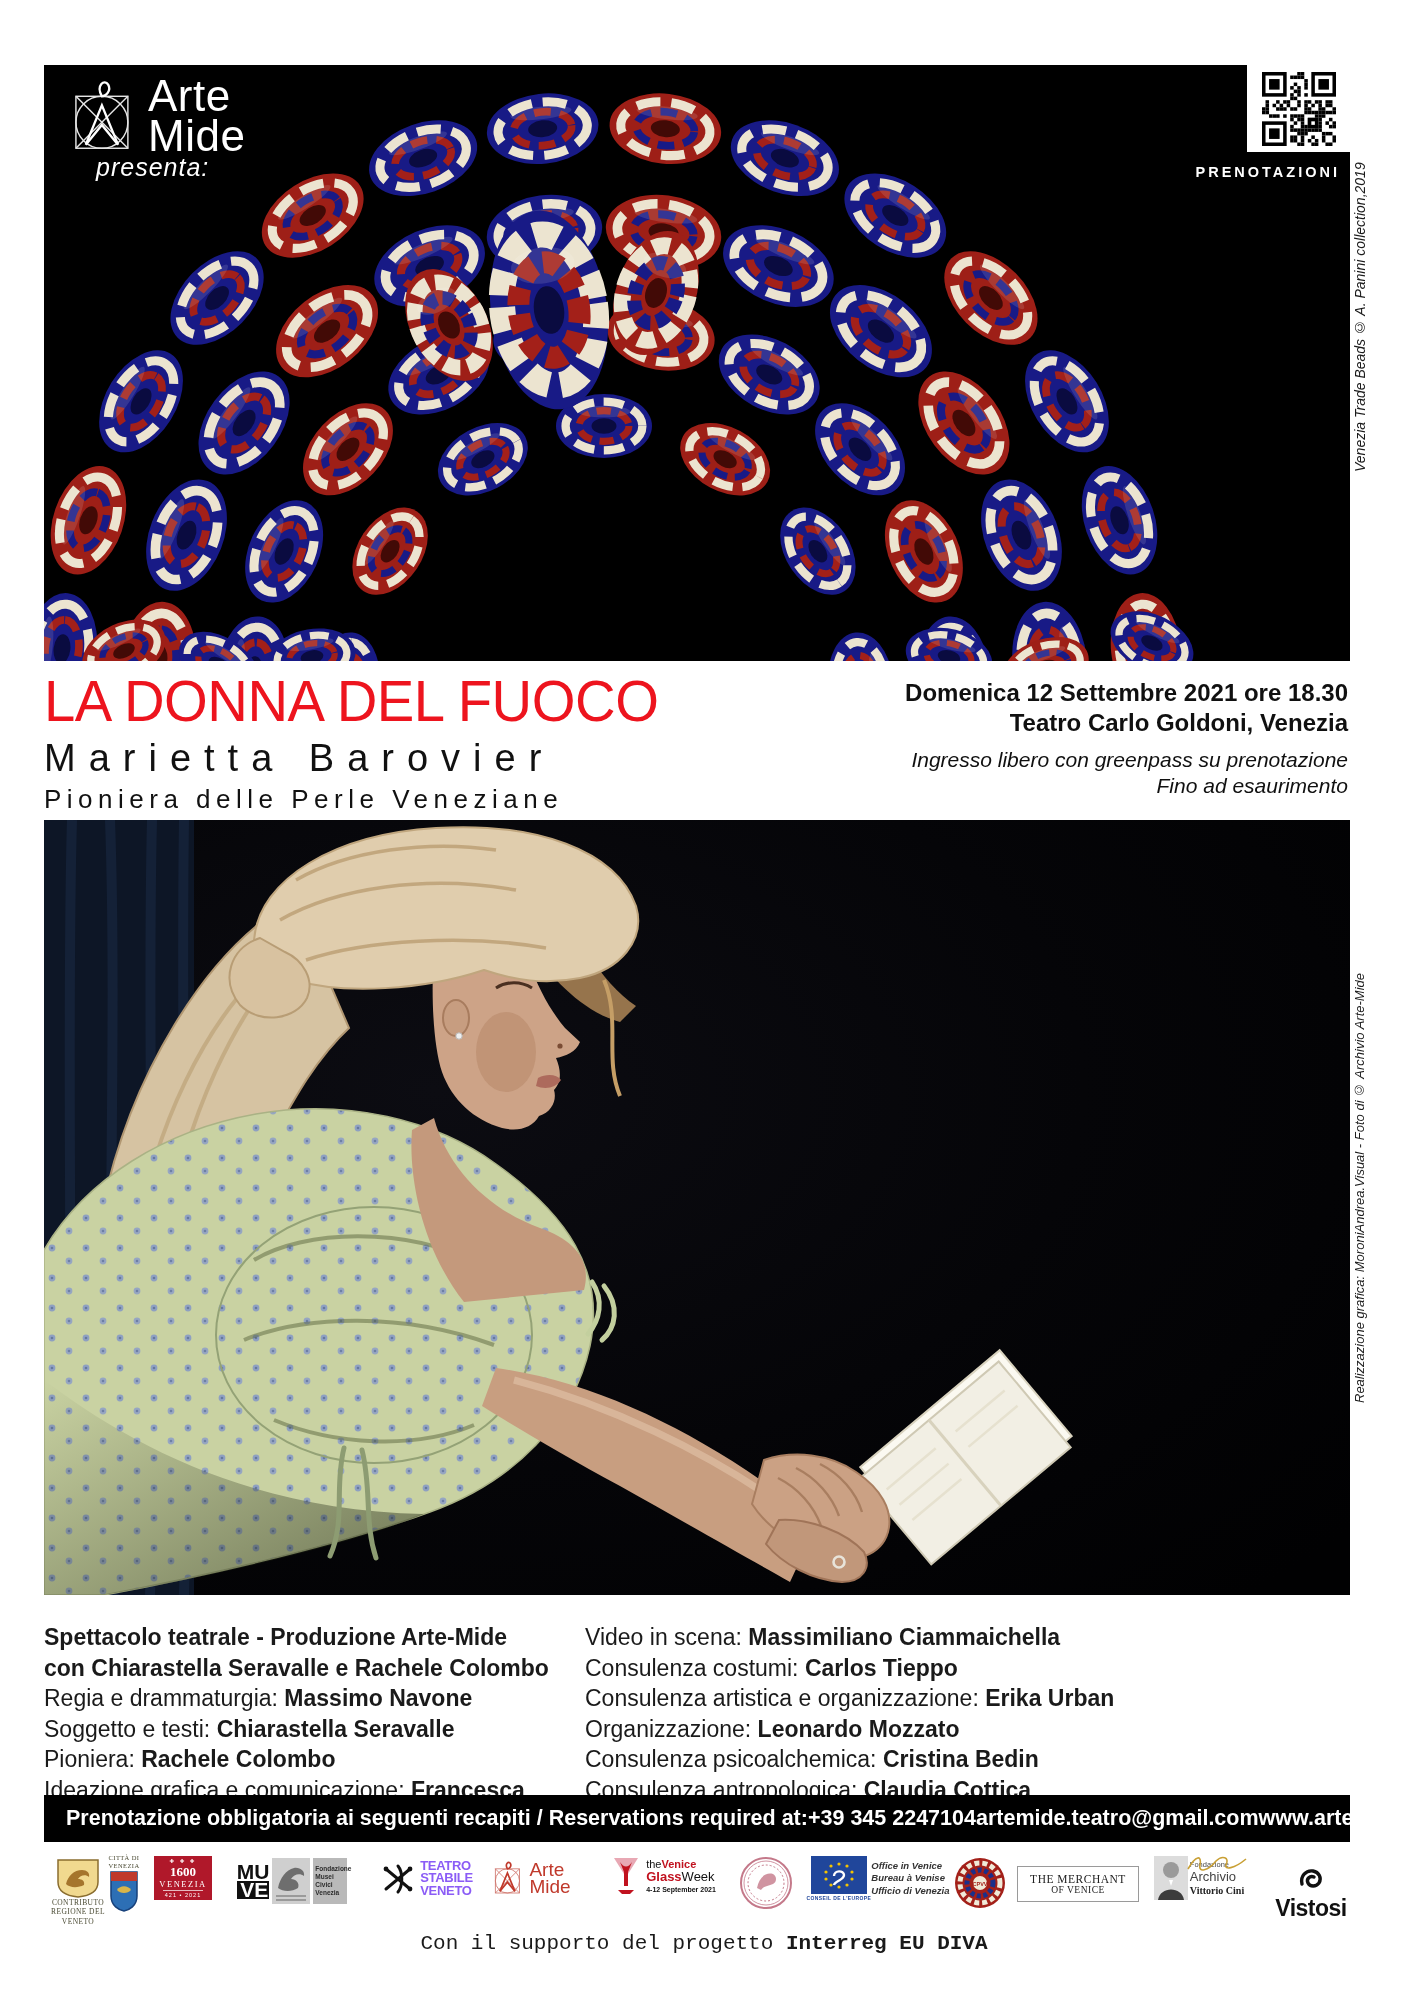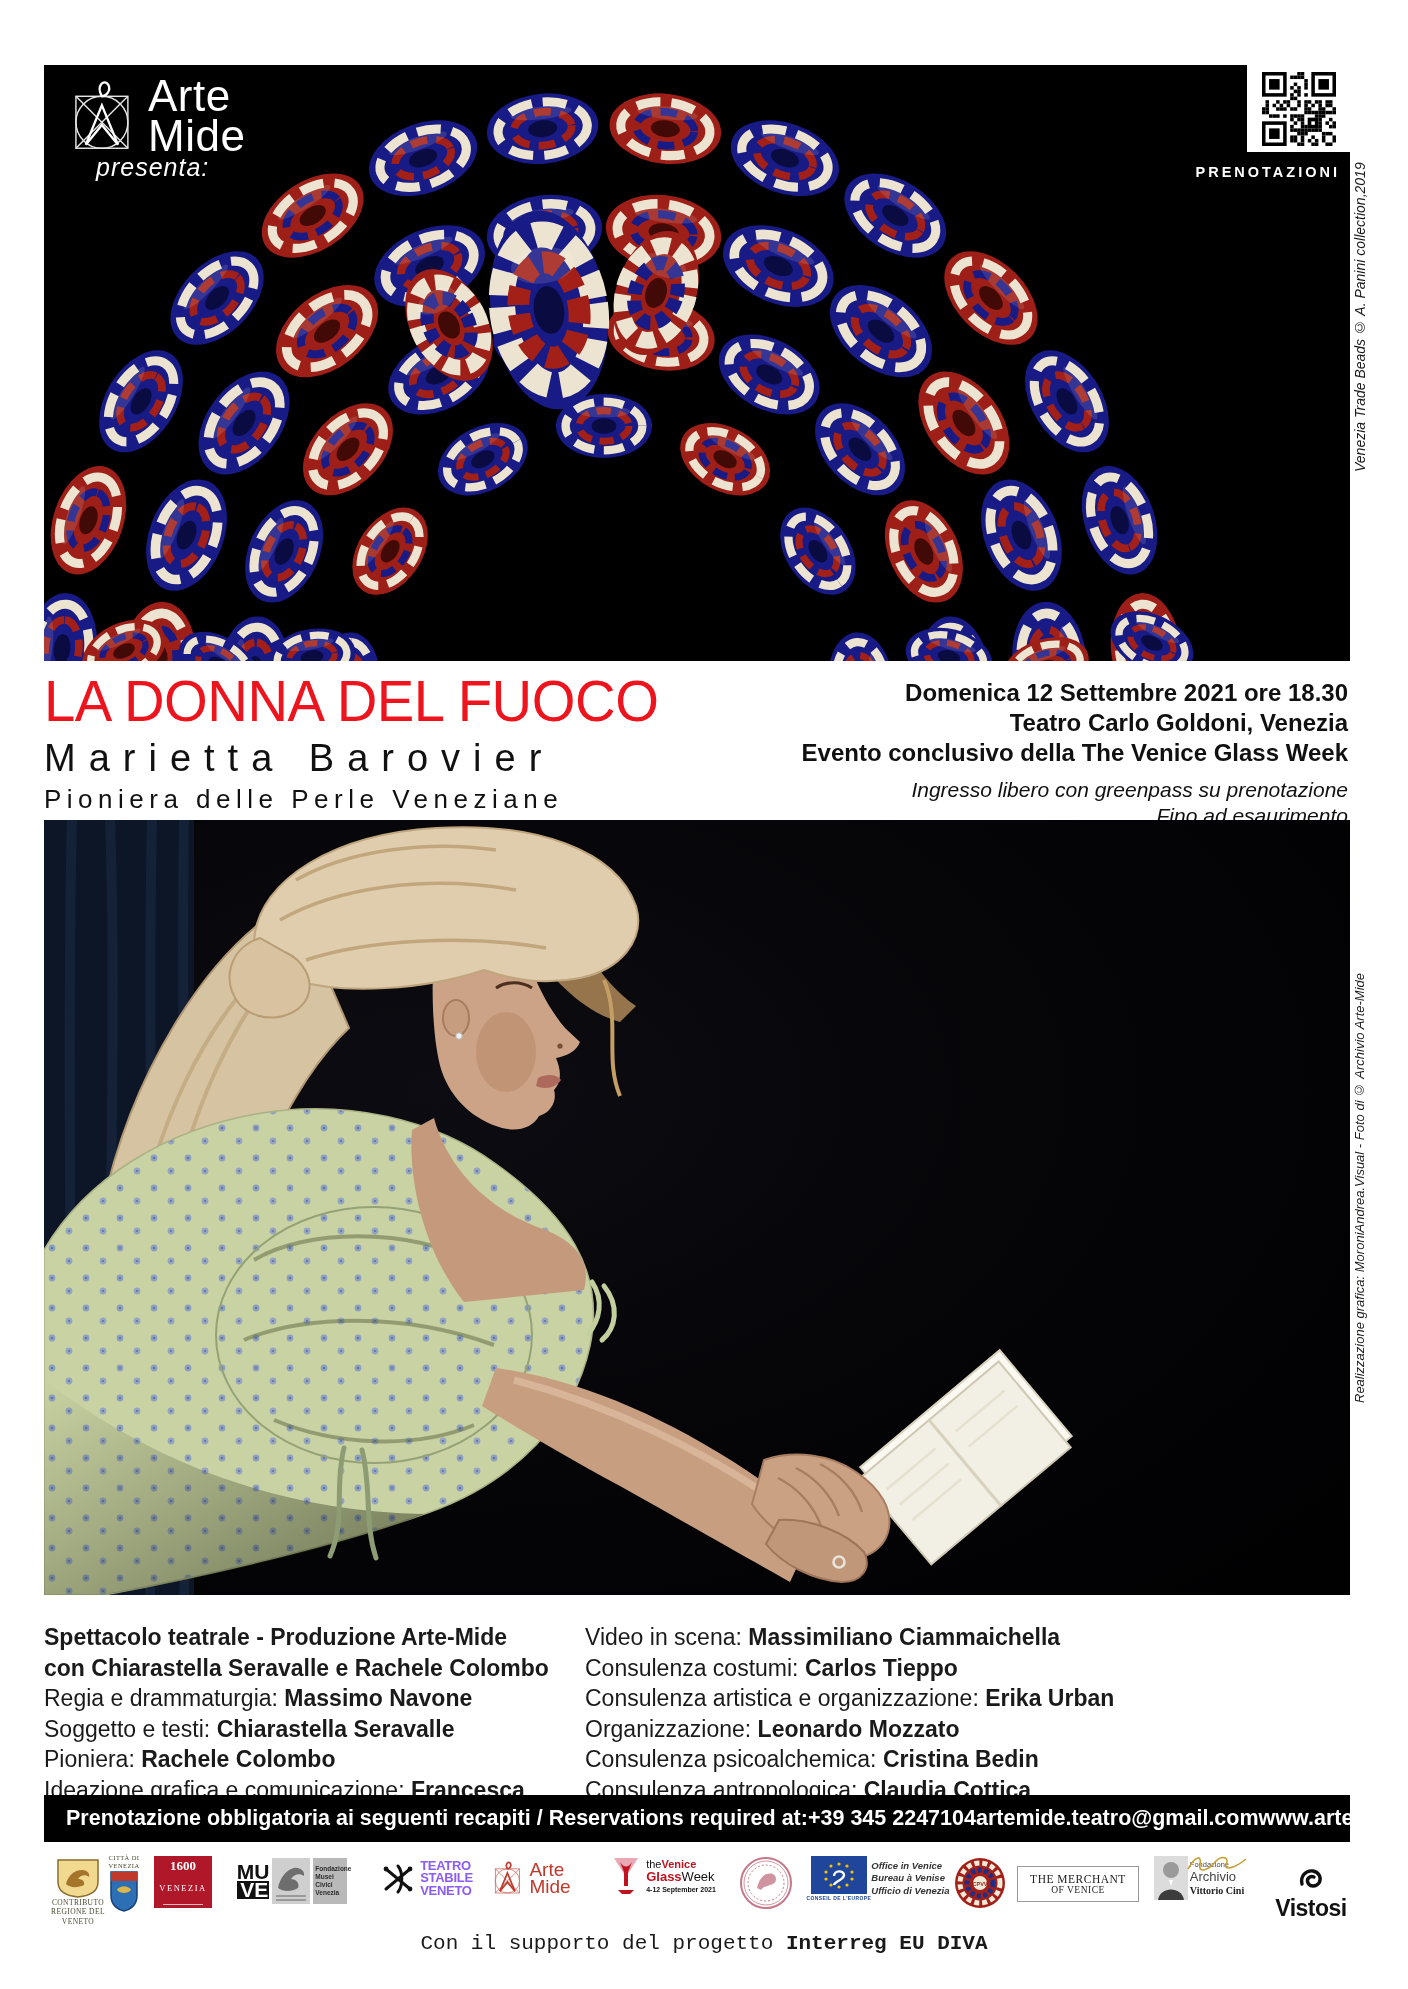--- a/index.html
+++ b/index.html
@@ -604,21 +604,20 @@
 
   <div id="title-left" class="abs">
     <div id="main-title">LA DONNA DEL FUOCO</div>
     <div id="subtitle">Marietta Barovier</div>
     <div id="tagline">Pioniera delle Perle Veneziane</div>
   </div>
 
   <div id="event-block" class="abs">
     <div class="ev-bold">Domenica 12 Settembre 2021 ore 18.30</div>
     <div class="ev-bold">Teatro Carlo Goldoni, Venezia</div>
-    <div class="ev-bold">Evento conclusivo della The Venice Glass Week</div>
     <div id="event-notes">
       <div class="ev-note">Ingresso libero con greenpass su prenotazione</div>
       <div class="ev-note">Fino ad esaurimento</div>
     </div>
   </div>
 
   <div id="photo" class="abs">
     <svg viewBox="0 0 1306 775" preserveAspectRatio="none">
       <defs>
         <radialGradient id="pbg" cx="30%" cy="35%" r="90%">
@@ -739,21 +738,21 @@
           <div>VENEZIA</div>
         </div>
       <svg width="30" height="42" viewBox="0 0 30 42">
         <path d="M2,2 H28 V26 C28,36 20,40 15,41 C10,40 2,36 2,26 Z" fill="#2d6fb5" stroke="#17407a" stroke-width="1.5"></path>
         <path d="M2,2 H28 V11 H2 Z" fill="#c0392b"></path>
         <path d="M8,20 C11,15 19,15 22,20 C19,24 11,24 8,20 Z" fill="#d9b54a"></path>
       </svg>
     </div>
 
     <div class="sp" style="left:152px;top:4px;width:62px">
-      <div style="width:58px;height:52px;background:#b0182a;color:#fff;display:flex;flex-direction:column;align-items:center;justify-content:center;gap:11px">
+      <div style="width:58px;height:44px;background:#b0182a;color:#fff;display:flex;flex-direction:column;align-items:center;justify-content:center;gap:1px">
         <div style="font-size:5.5px;letter-spacing:2px">✚ ✚ ✚</div>
         <div class="serif" style="font-size:13px;font-weight:bold;line-height:1">1600</div>
         <div class="serif" style="font-size:8.5px;letter-spacing:1.5px">VENEZIA</div>
         <div style="width:40px;border-top:1px solid rgba(255,255,255,.7)"></div>
         <div style="font-size:5.5px;letter-spacing:1px">421 • 2021</div>
       </div>
     </div>
 
     <div class="sp" style="left:224px;top:6px;width:136px;flex-direction:row;gap:3px">
       <div style="font-size:21px;font-weight:bold;line-height:.85;color:#111;text-align:right">

